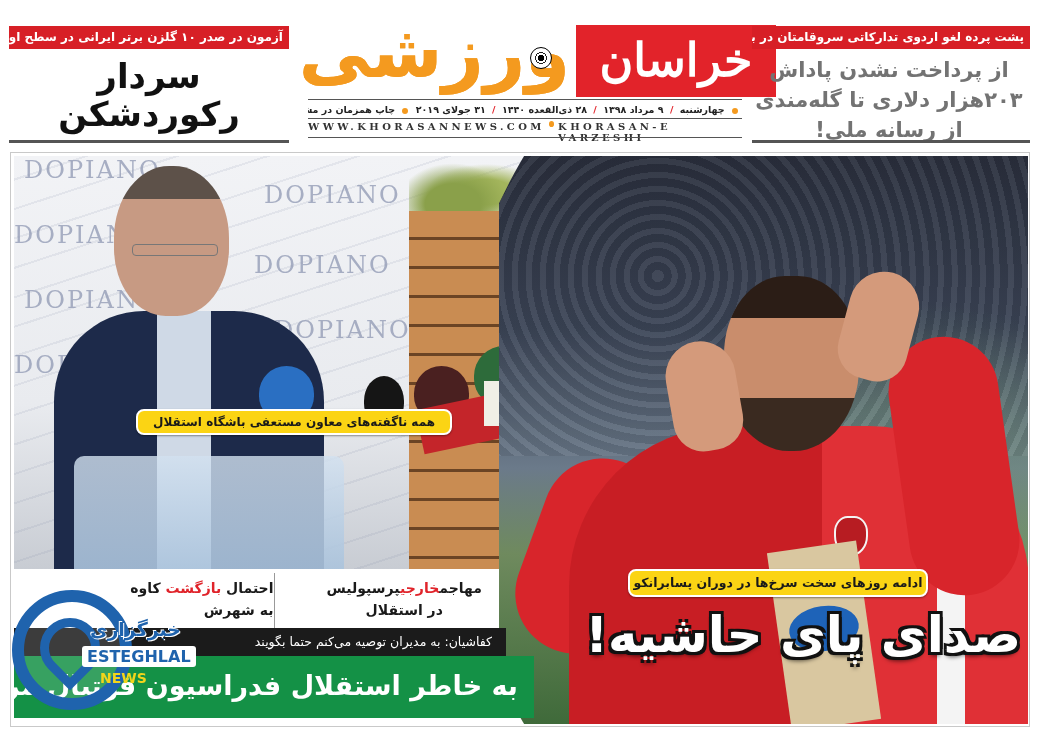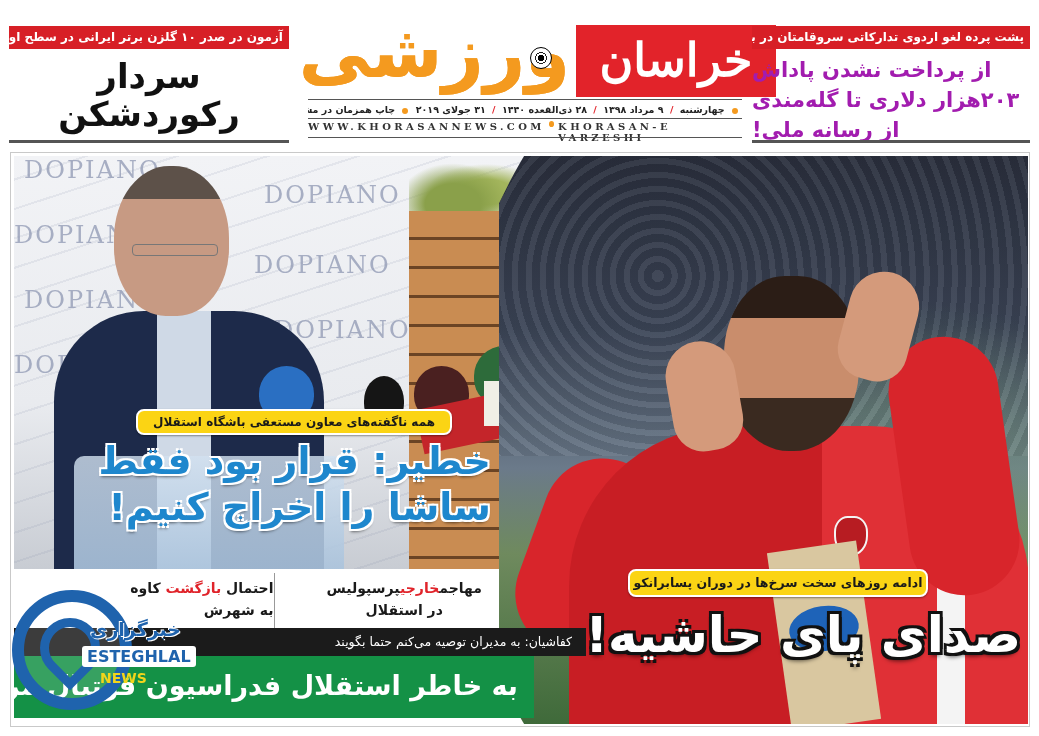--- a/index.html
+++ b/index.html
@@ -14,22 +14,22 @@
     background: #d71f26; color: #fff; font-weight: bold; font-size: 12px;
     height: 23px; line-height: 23px; padding: 0 6px; white-space: nowrap; overflow: hidden;
   }
   .side-left { left: 9px; width: 280px; }
   .side-right { left: 752px; width: 278px; }
   .side-left .headline {
     font-family: "DejaVu Sans", sans-serif; font-weight: bold; font-size: 34px; line-height: 38px;
     color: #111; margin-top: 8px; letter-spacing: 2px;
   }
   .side-right .headline {
-    font-weight: bold; font-size: 21px; line-height: 30px; color: #a21caf;
-    margin-top: 6px; text-align: left; padding-right: 4px;
+    font-weight: bold; font-size: 21px; line-height: 30px; color: #737373;
+    margin-top: 6px; text-align: center; padding-right: 4px;
   }
   .side-rule { position: absolute; top: 140px; height: 3px; background: #555; }
 
   .logo { position: absolute; left: 308px; top: 0; width: 434px; height: 142px; }
   .logo-red {
     position: absolute; left: 268px; top: 25px; width: 200px; height: 72px; background: #e2232a;
     color: #fff; direction: rtl; text-align: center; font-size: 46px; font-weight: bold; line-height: 70px;
     font-family: "DejaVu Serif", serif; letter-spacing: 1px;
   }
   .logo-orange {
@@ -103,21 +103,21 @@
   }
 
   
   .subs { position: absolute; left: 3px; top: 420px; width: 520px; height: 72px; display: flex; direction: rtl; }
   .sub { flex: 1; text-align: center; font-weight: bold; font-size: 14px; line-height: 22px; color: #1a1a1a; padding-top: 4px; border-left: 1px solid #999; }
   .sub:last-child { border-left: none; text-align: right; }
   .sub .red { color: #e0242b; }
   .sub .blue { color: #27a6df; }
 
   .black-strip {
-    position: absolute; left: 3px; top: 475px; width: 572px; height: 28px; background: #1b1b1b; color: #fff;
+    position: absolute; left: 3px; top: 475px; width: 492px; height: 28px; background: #1b1b1b; color: #fff;
     direction: rtl; font-size: 12.5px; line-height: 28px; padding-right: 14px; white-space: nowrap; overflow: hidden;
   }
   .green-strip {
     position: absolute; left: 3px; top: 503px; width: 520px; height: 62px; background: #149146; color: #fff;
     direction: rtl; font-weight: bold; font-size: 27px; line-height: 60px; padding-right: 16px; white-space: nowrap; overflow: hidden;
   }
 
   
   .watermark { position: absolute; left: 12px; top: 590px; width: 175px; height: 130px; }
   .wm-circle { position: absolute; left: 0; top: 0; width: 120px; height: 120px; border-radius: 50%; border: 12px solid #1f63ad; background: rgba(255,255,255,0.15); }
@@ -237,21 +237,20 @@
     <div class="arm-r"></div>
     <div class="player-head"></div>
     <div class="hand hand-l"></div>
     <div class="hand hand-r"></div>
     <div class="crest"></div>
     <div class="sponsor"></div>
     <div class="sponsor-logo"></div>
   </div>
 
   <div class="caption-yellow cap-left">همه ناگفته‌های معاون مستعفی باشگاه استقلال</div>
-  <div class="big-blue">خطیر: قرار بود فقط ساشا را اخراج کنیم!</div>
 
   <div class="subs">
     <div class="sub">
       <div>
         <span>مهاجم</span><span class="red">خارجی</span><span>پرسپولیس</span>
       </div>
       <div>در استقلال</div>
     </div>
     <div class="sub">
       <div>

